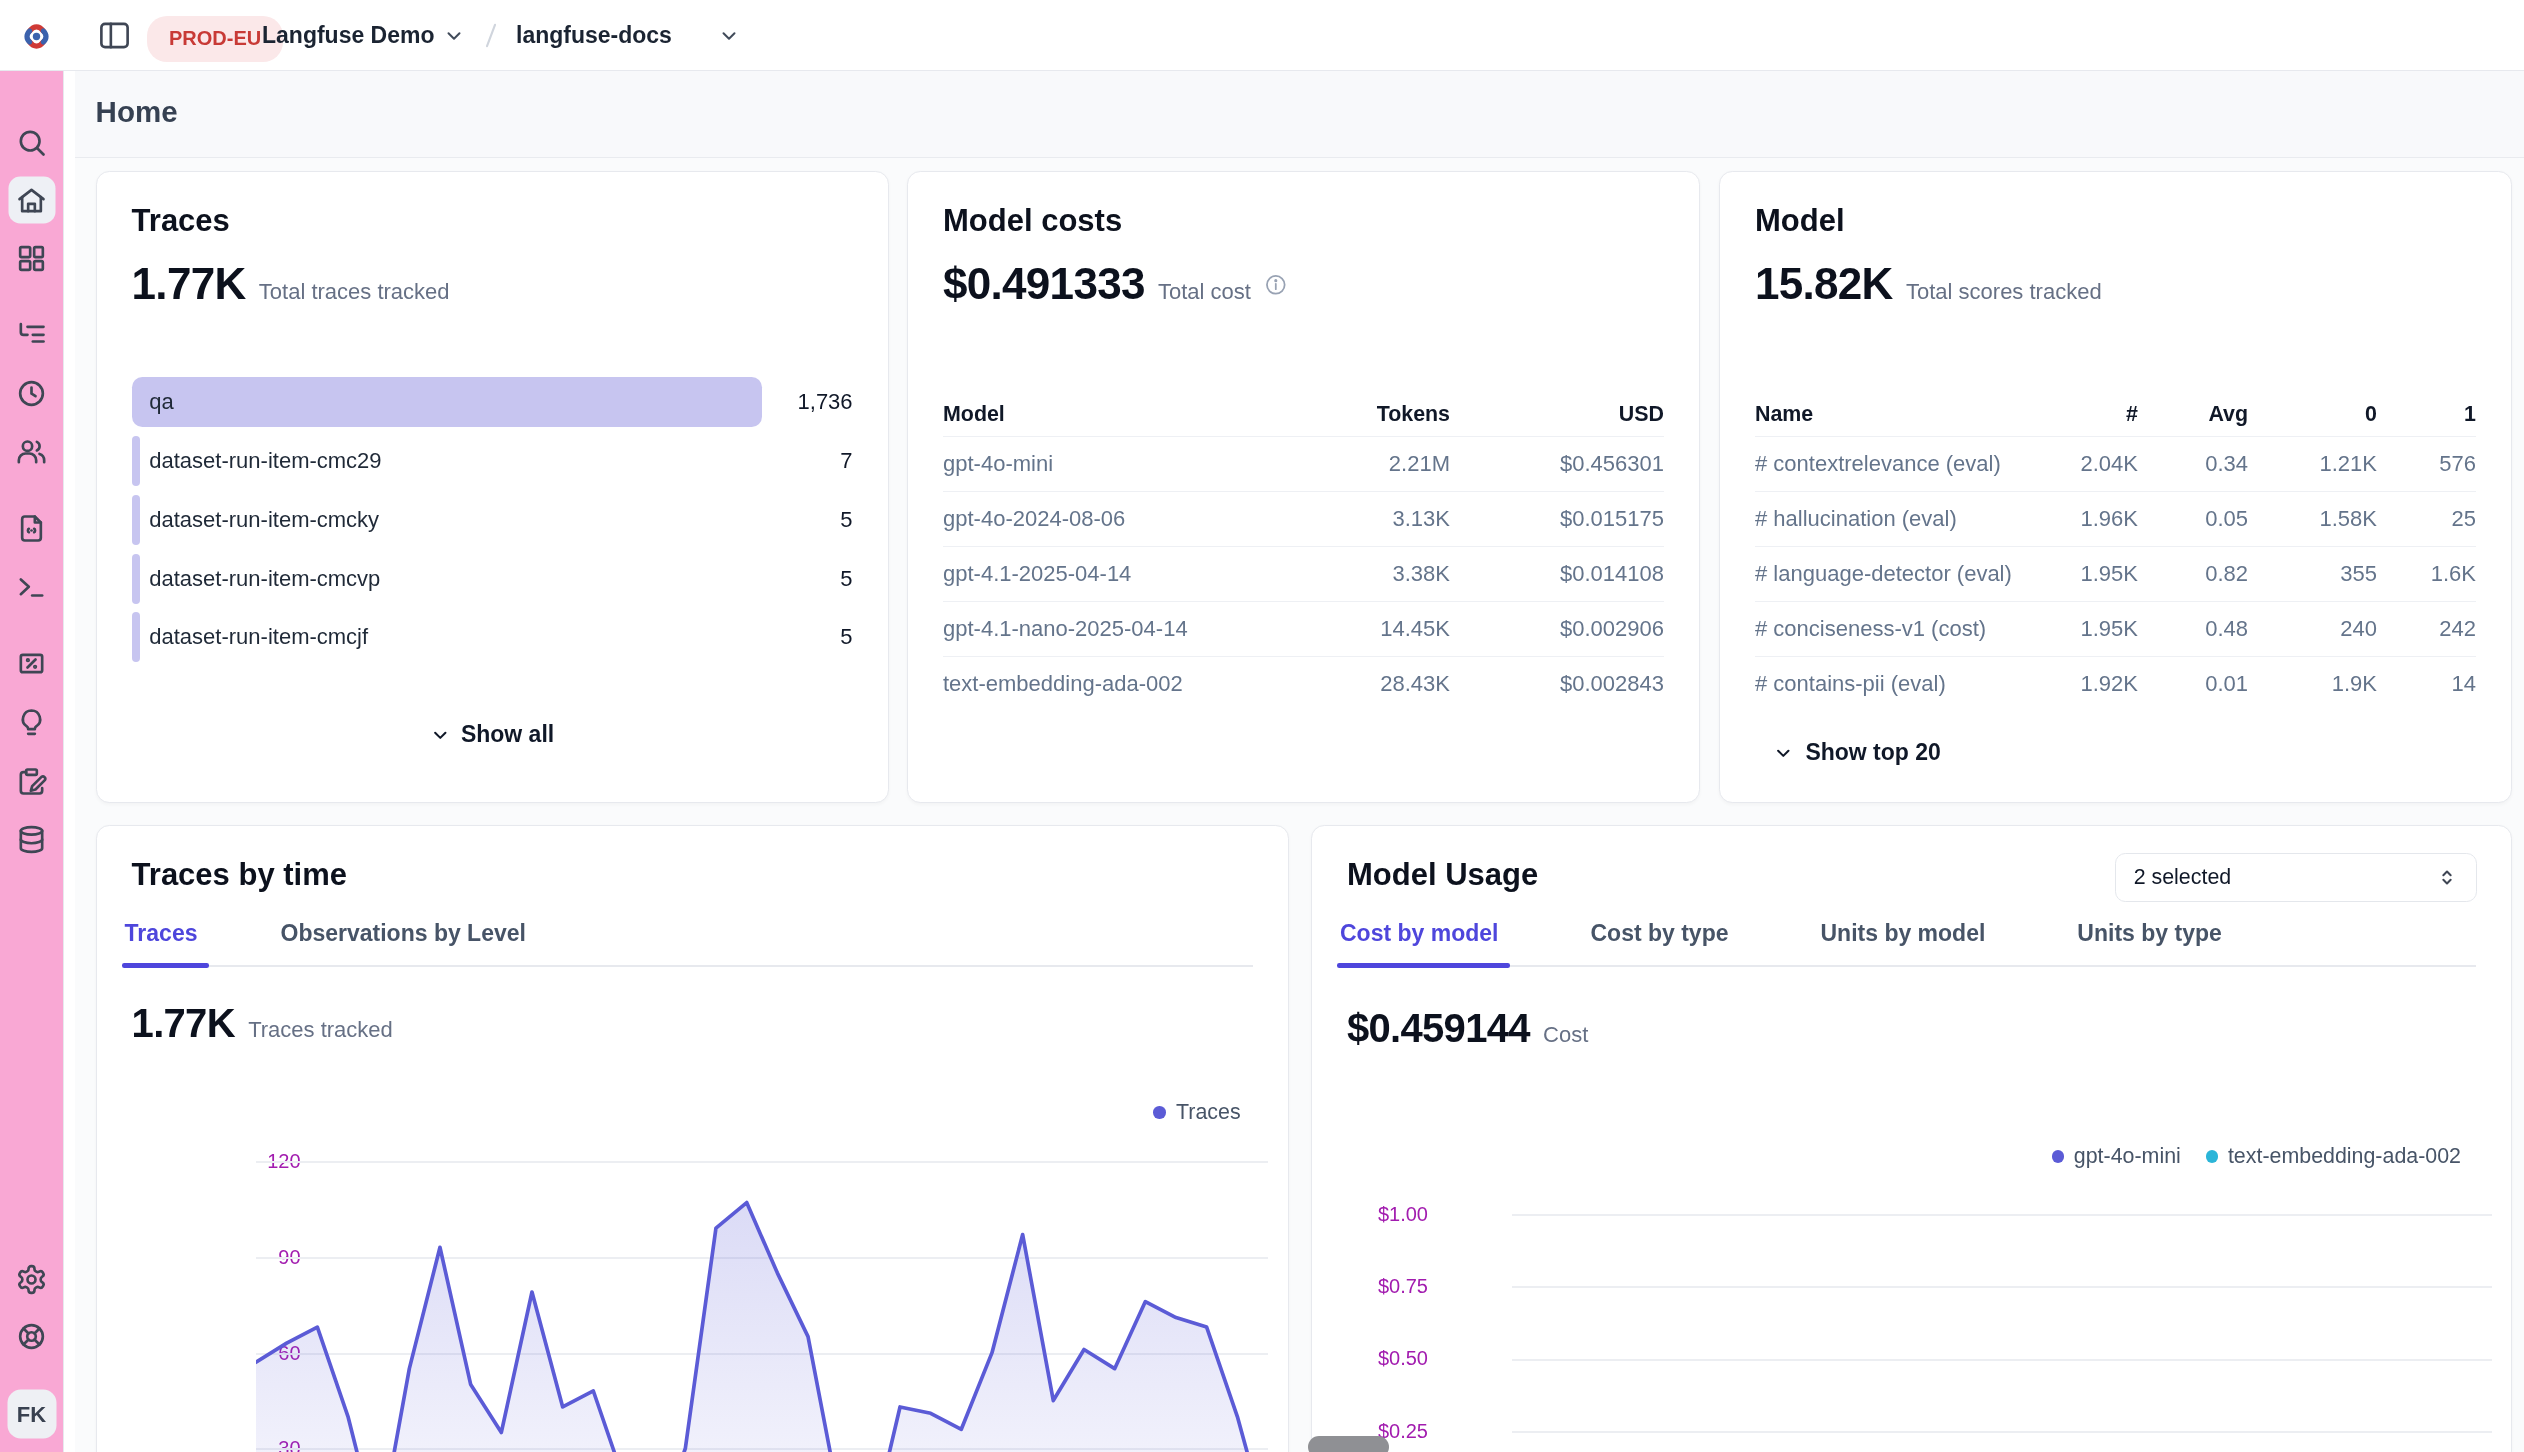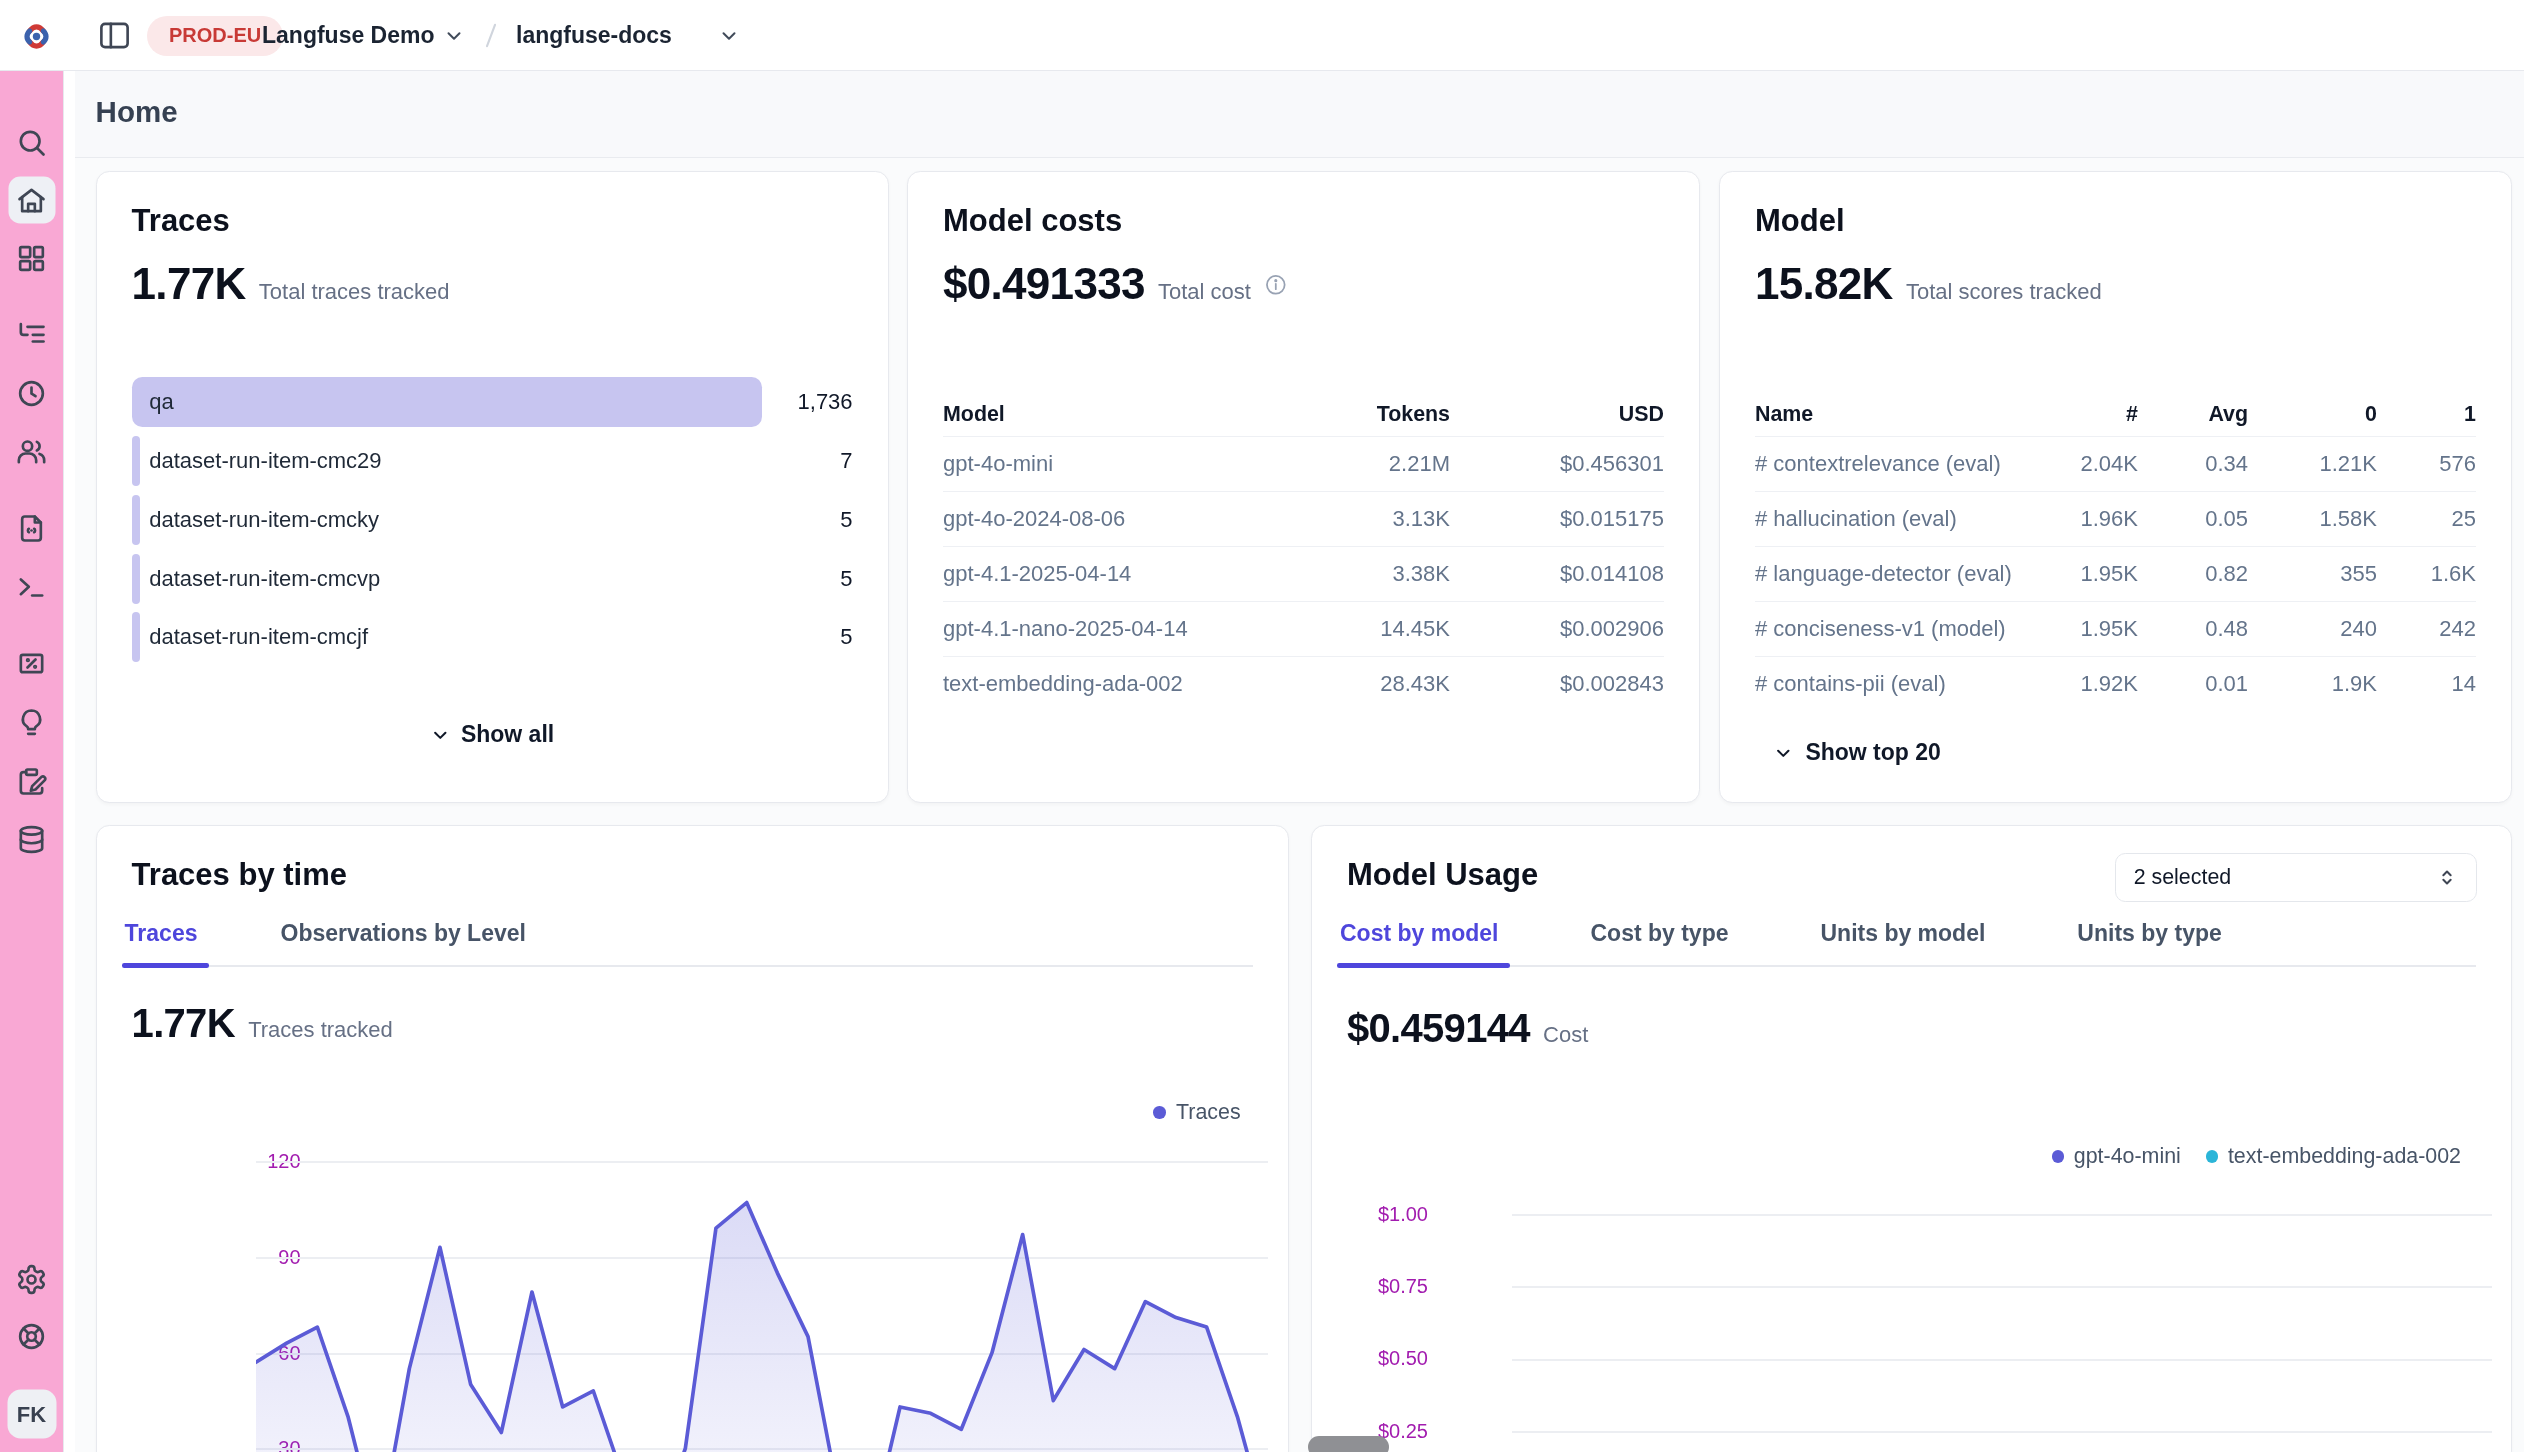--- a/index.html
+++ b/index.html
@@ -5,21 +5,21 @@
   * { margin:0; padding:0; box-sizing:border-box; }
   html,body { width:2525px; height:1452px; overflow:hidden; background:#fff;
     font-family:"Liberation Sans", sans-serif; color:#101828; }
   #app { position:absolute; inset:0; width:2525px; height:1452px; background:#fff; }
 
   
   .topbar { position:absolute; left:0; top:0; width:2525px; height:71px; background:#fff;
     border-bottom:1.5px solid #e7e9ee; z-index:5; }
   .logo { position:absolute; left:17.7px; top:17.7px; width:37px; height:37px; }
   .panel-toggle { position:absolute; left:97px; top:17.7px; width:35px; height:35px; color:#3f4654; cursor:pointer; }
-  .env-badge { position:absolute; left:147px; top:15.5px; height:40px; padding:0 22px; border-radius:20px;
+  .env-badge { position:absolute; left:147px; top:15.5px; height:46px; padding:0 22px; border-radius:20px;
     background:#fbe8e9; color:#c83a36; font-size:20px; font-weight:600; display:flex; align-items:center; }
   .crumb { position:absolute; top:0; height:71px; display:flex; align-items:center; gap:8.8px;
     font-size:23px; font-weight:600; color:#1b2432; cursor:pointer; }
   .crumb .chev { color:#414b5a; }
   .crumb-org { left:262px; }
   .crumb-sep { position:absolute; left:475px; top:17.7px; width:32px; height:35px; }
   .crumb-proj { left:516px;gap:46px; }
 
   
   .sidebar { position:absolute; left:0; top:71px; width:64px; height:1382px; background:#f9a8d4;
@@ -359,21 +359,21 @@
               <span class="num-r">25</span>
             </div>
             <div class="trow score-grid">
               <span># language-detector (eval)</span>
               <span class="num-r">1.95K</span>
               <span class="num-r">0.82</span>
               <span class="num-r">355</span>
               <span class="num-r">1.6K</span>
             </div>
             <div class="trow score-grid">
-              <span># conciseness-v1 (model)</span>
+              <span># conciseness-v1 (cost)</span>
               <span class="num-r">1.95K</span>
               <span class="num-r">0.48</span>
               <span class="num-r">240</span>
               <span class="num-r">242</span>
             </div>
             <div class="trow score-grid">
               <span># contains-pii (eval)</span>
               <span class="num-r">1.92K</span>
               <span class="num-r">0.01</span>
               <span class="num-r">1.9K</span>

